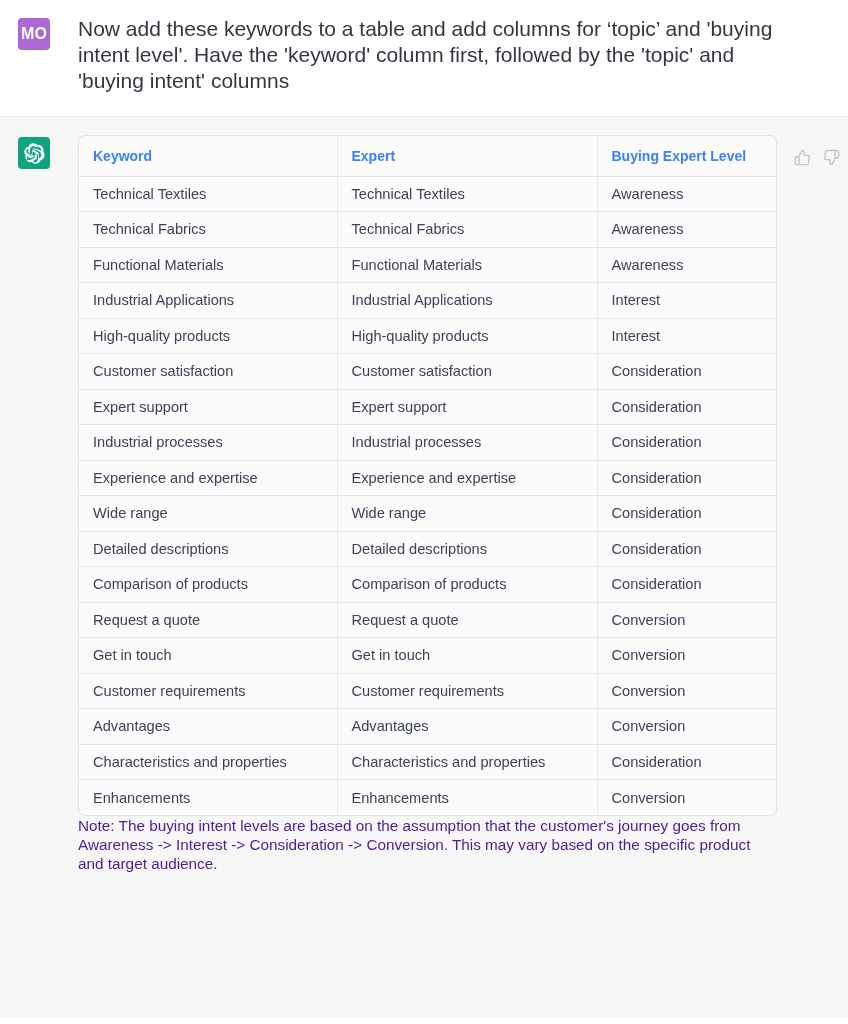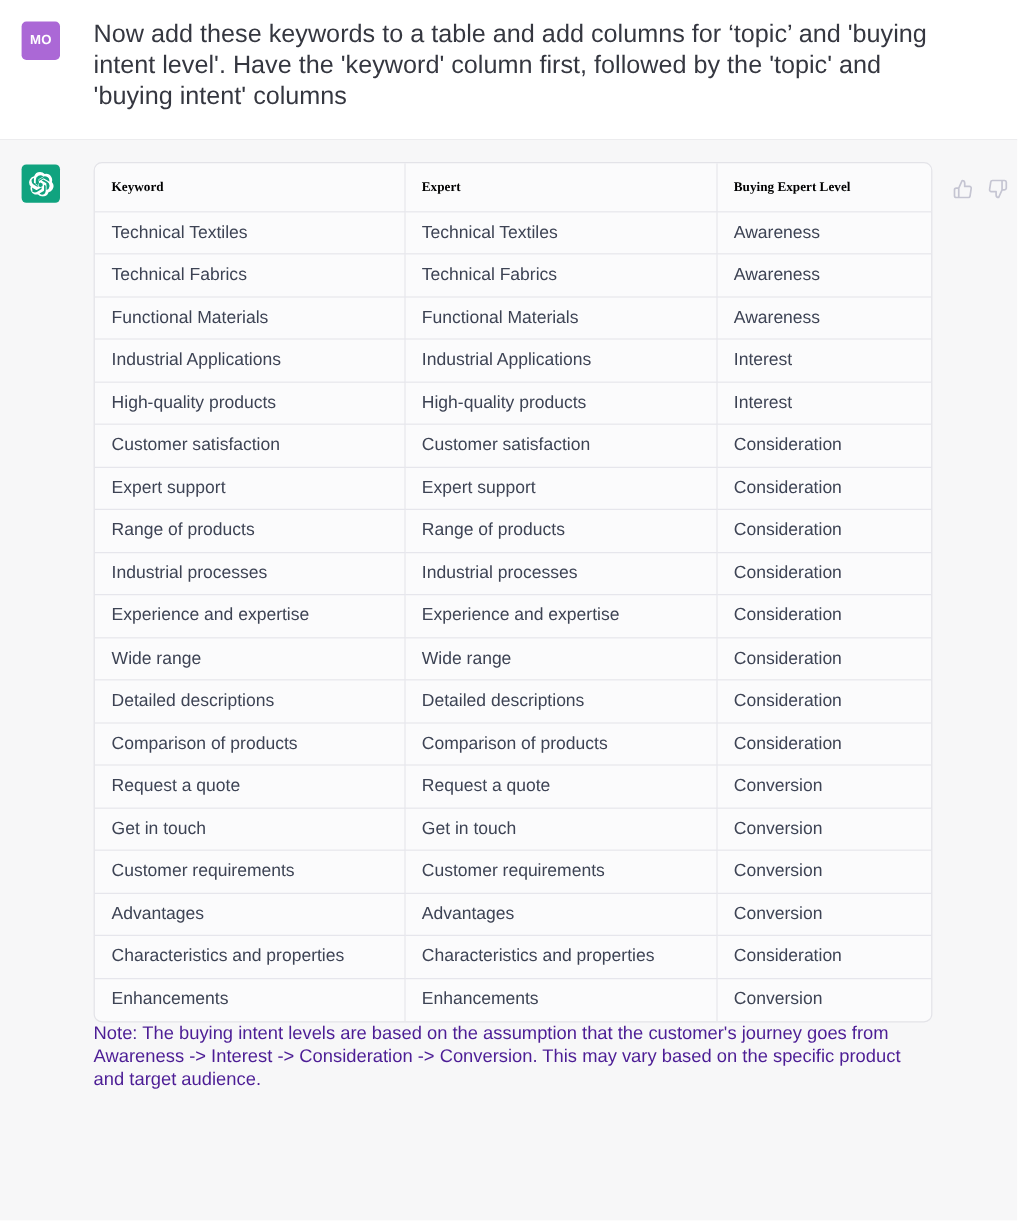--- a/index.html
+++ b/index.html
@@ -41,21 +41,21 @@
     border-radius: 4px;
     display: flex;
     align-items: center;
     justify-content: center;
     margin-top: 2px;
   }
 
   .avatar-user {
     background: #ab68d6;
     color: #ffffff;
-    font-size: 11px;
+    font-size: 16px;
     font-weight: 600;
     letter-spacing: 0.2px;
   }
 
   .avatar-assistant {
     background: #10a37f;
   }
 
   .avatar-assistant svg { display: block; }
 
@@ -116,24 +116,23 @@
     border-bottom: 1px solid #e6e6ec;
     border-right: 1px solid #e6e6ec;
     white-space: nowrap;
     overflow: hidden;
     text-overflow: ellipsis;
     vertical-align: middle;
   }
 
   table th {
     font-weight: 700;
-    color: #000000;
+    color: #3b82f6;
     height: 40px;
-    font-size: 11px;
-    font-family: Liberation Serif, serif;
+    font-size: 14px;
   }
 
   table th:last-child, table td:last-child { border-right: none; }
   table tr:last-child td { border-bottom: none; }
 
   col.c-keyword { width: 258px; }
   col.c-topic   { width: 260px; }
   col.c-intent  { width: 181px; }
 
   
@@ -232,25 +231,20 @@
                   <td>Customer satisfaction</td>
                   <td>Customer satisfaction</td>
                   <td>Consideration</td>
                 </tr>
                 <tr>
                   <td>Expert support</td>
                   <td>Expert support</td>
                   <td>Consideration</td>
                 </tr>
                 <tr>
-                  <td>Range of products</td>
-                  <td>Range of products</td>
-                  <td>Consideration</td>
-                </tr>
-                <tr>
                   <td>Industrial processes</td>
                   <td>Industrial processes</td>
                   <td>Consideration</td>
                 </tr>
                 <tr>
                   <td>Experience and expertise</td>
                   <td>Experience and expertise</td>
                   <td>Consideration</td>
                 </tr>
                 <tr>

